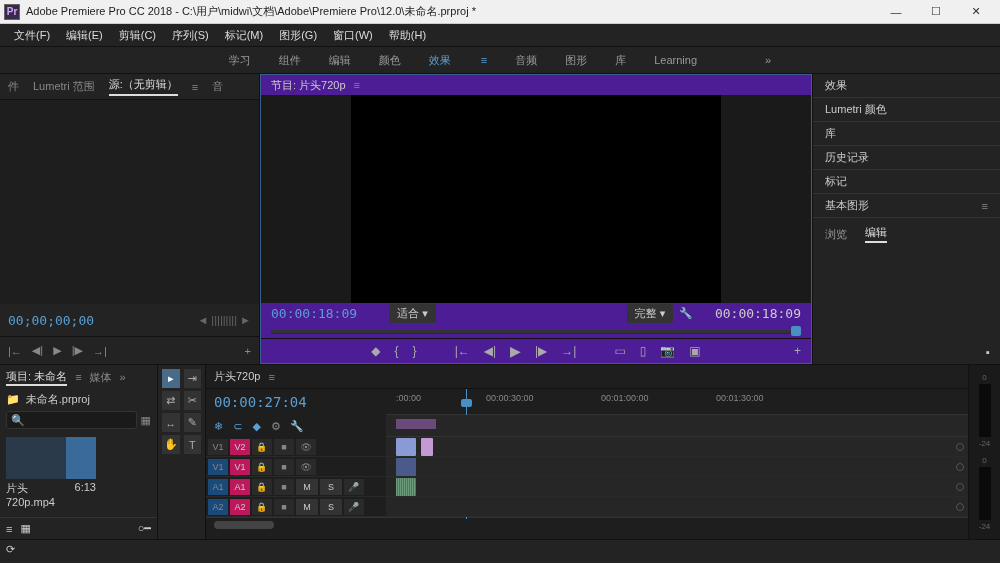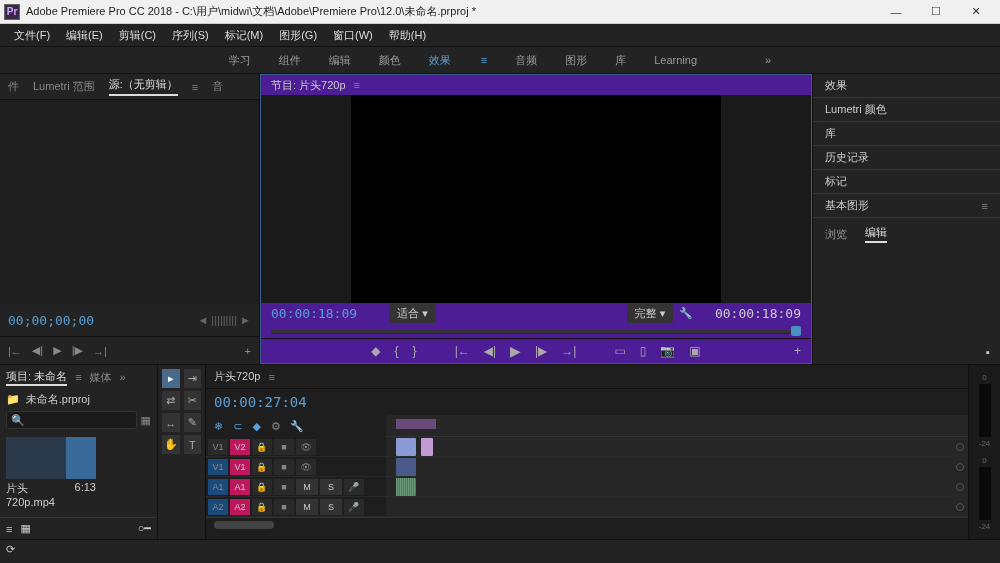--- a/index.html
+++ b/index.html
@@ -297,20 +297,27 @@
 
   <div class="timeline">
     <div class="tl-header">
       <span>片头720p</span>
       <span style="color:#888">≡</span>
     </div>
     <div class="tl-tc-row">
       <div class="tl-tc">
         <span class="tc">00:00:27:04</span>
       </div>
+      <div class="tl-ruler">
+        <span class="tick" style="left:10px">:00:00</span>
+        <span class="tick" style="left:100px">00:00:30:00</span>
+        <span class="tick" style="left:215px">00:01:00:00</span>
+        <span class="tick" style="left:330px">00:01:30:00</span>
+        <div class="playhead" style="left:80px"></div>
+      </div>
     </div>
     <div style="display:flex">
       <div class="tl-tools" style="width:180px">
         <span class="t">❄</span>
         <span class="t">⊂</span>
         <span class="t">◆</span>
         <span class="t gray">⚙</span>
         <span class="t gray">🔧</span>
       </div>
       <div style="flex:1;height:22px;background:#262626;border-bottom:1px solid #333;position:relative">

